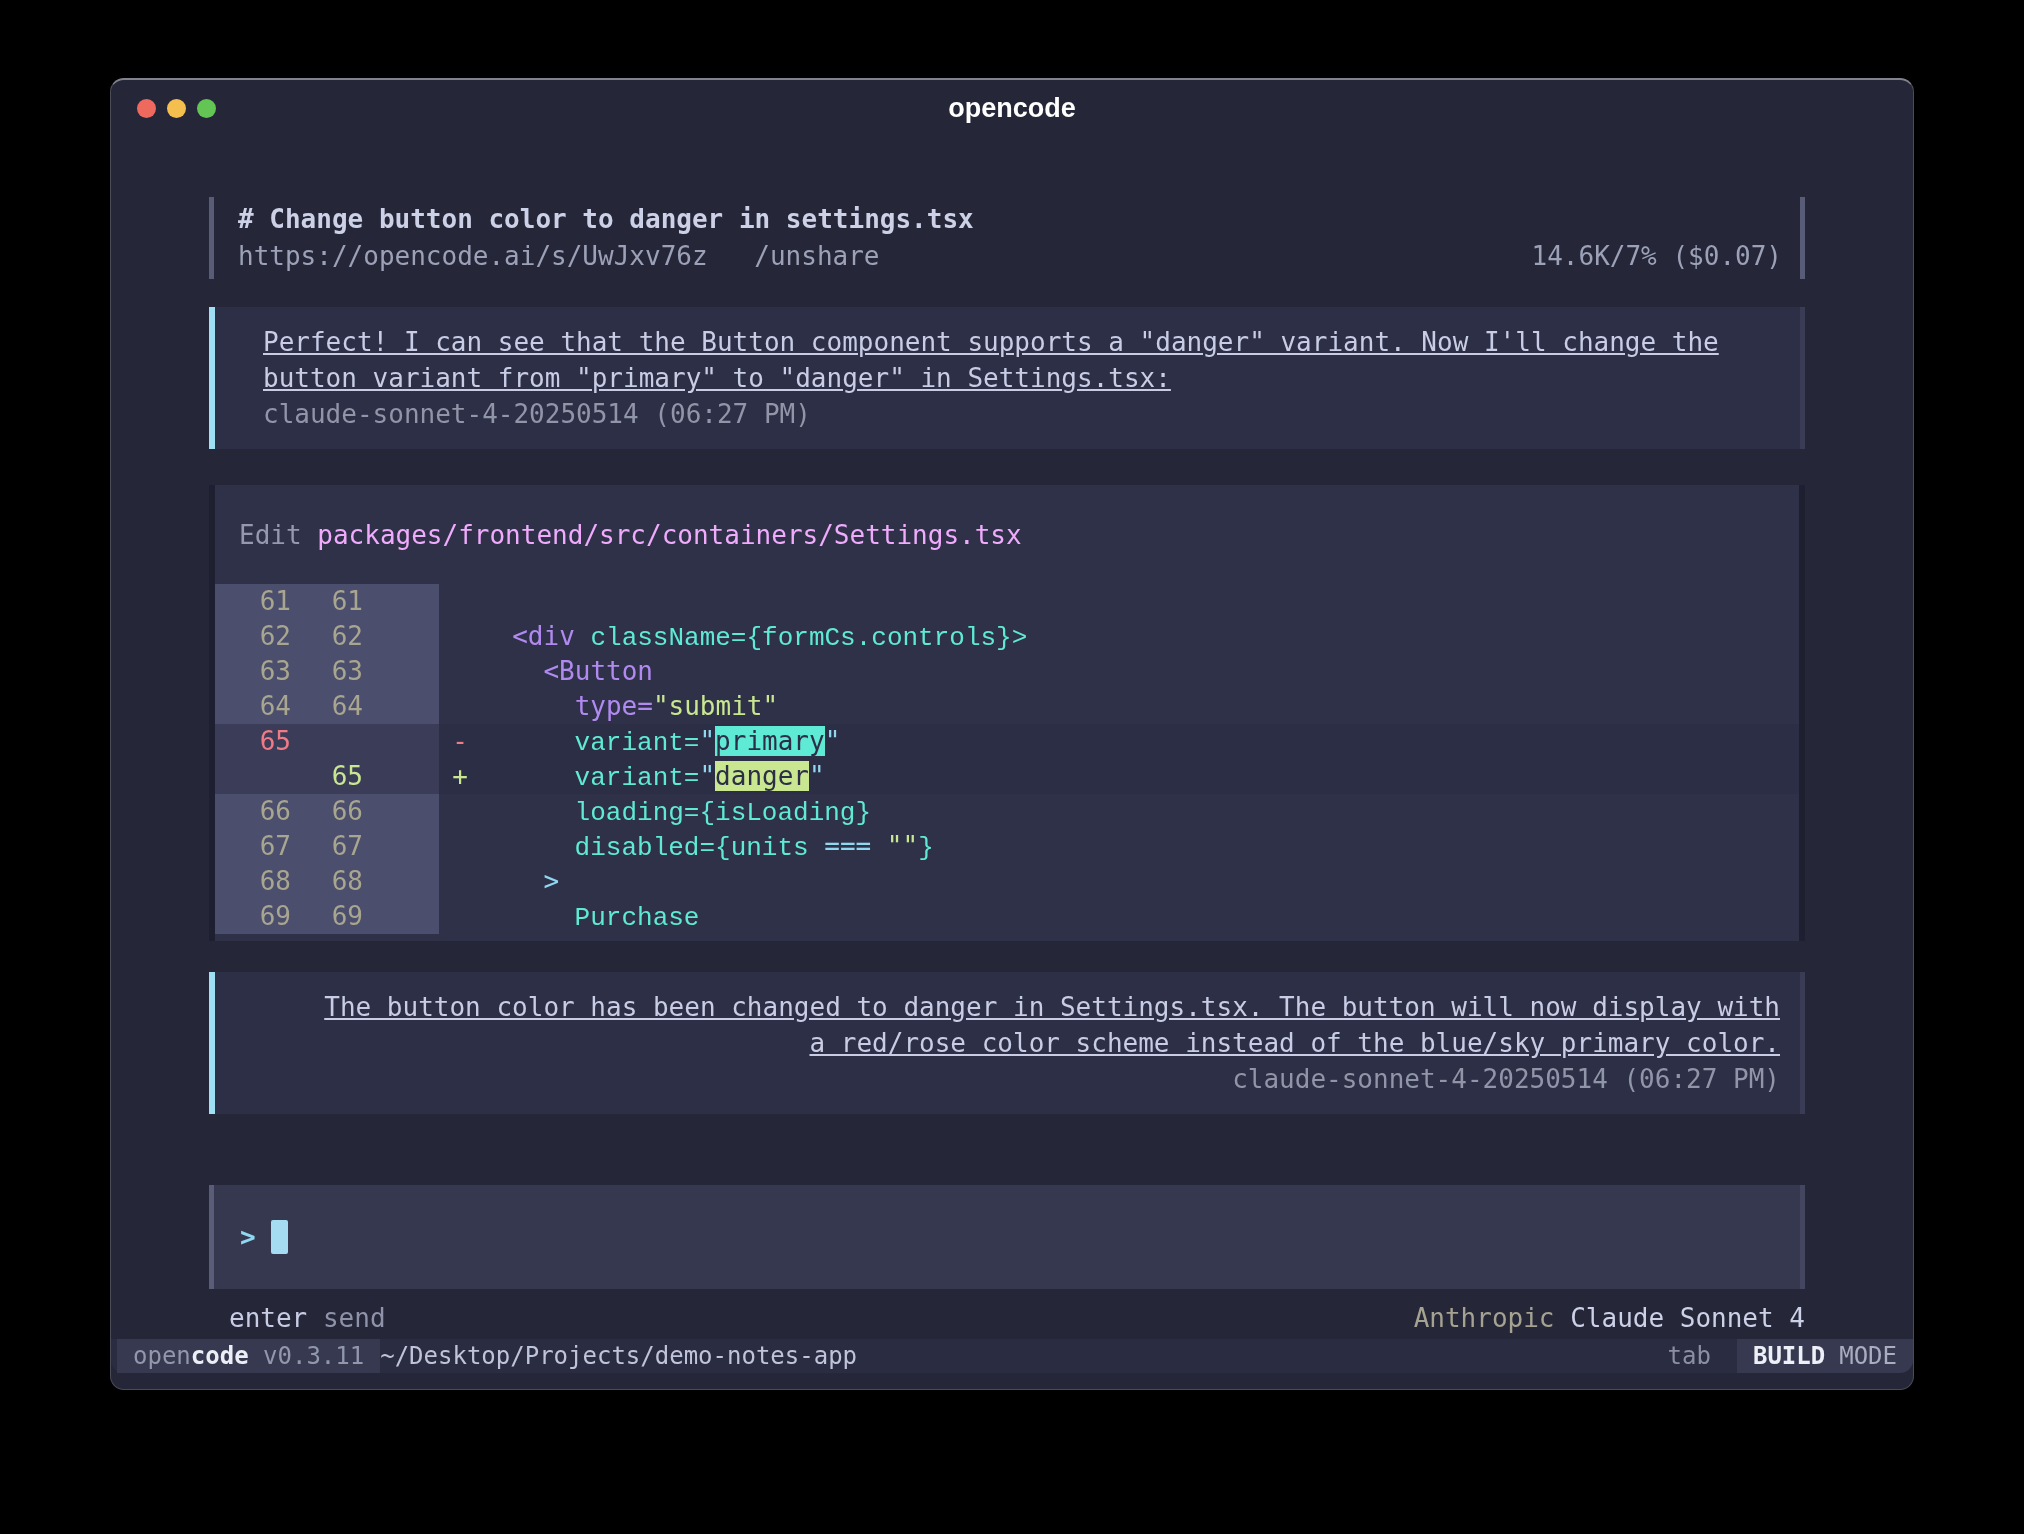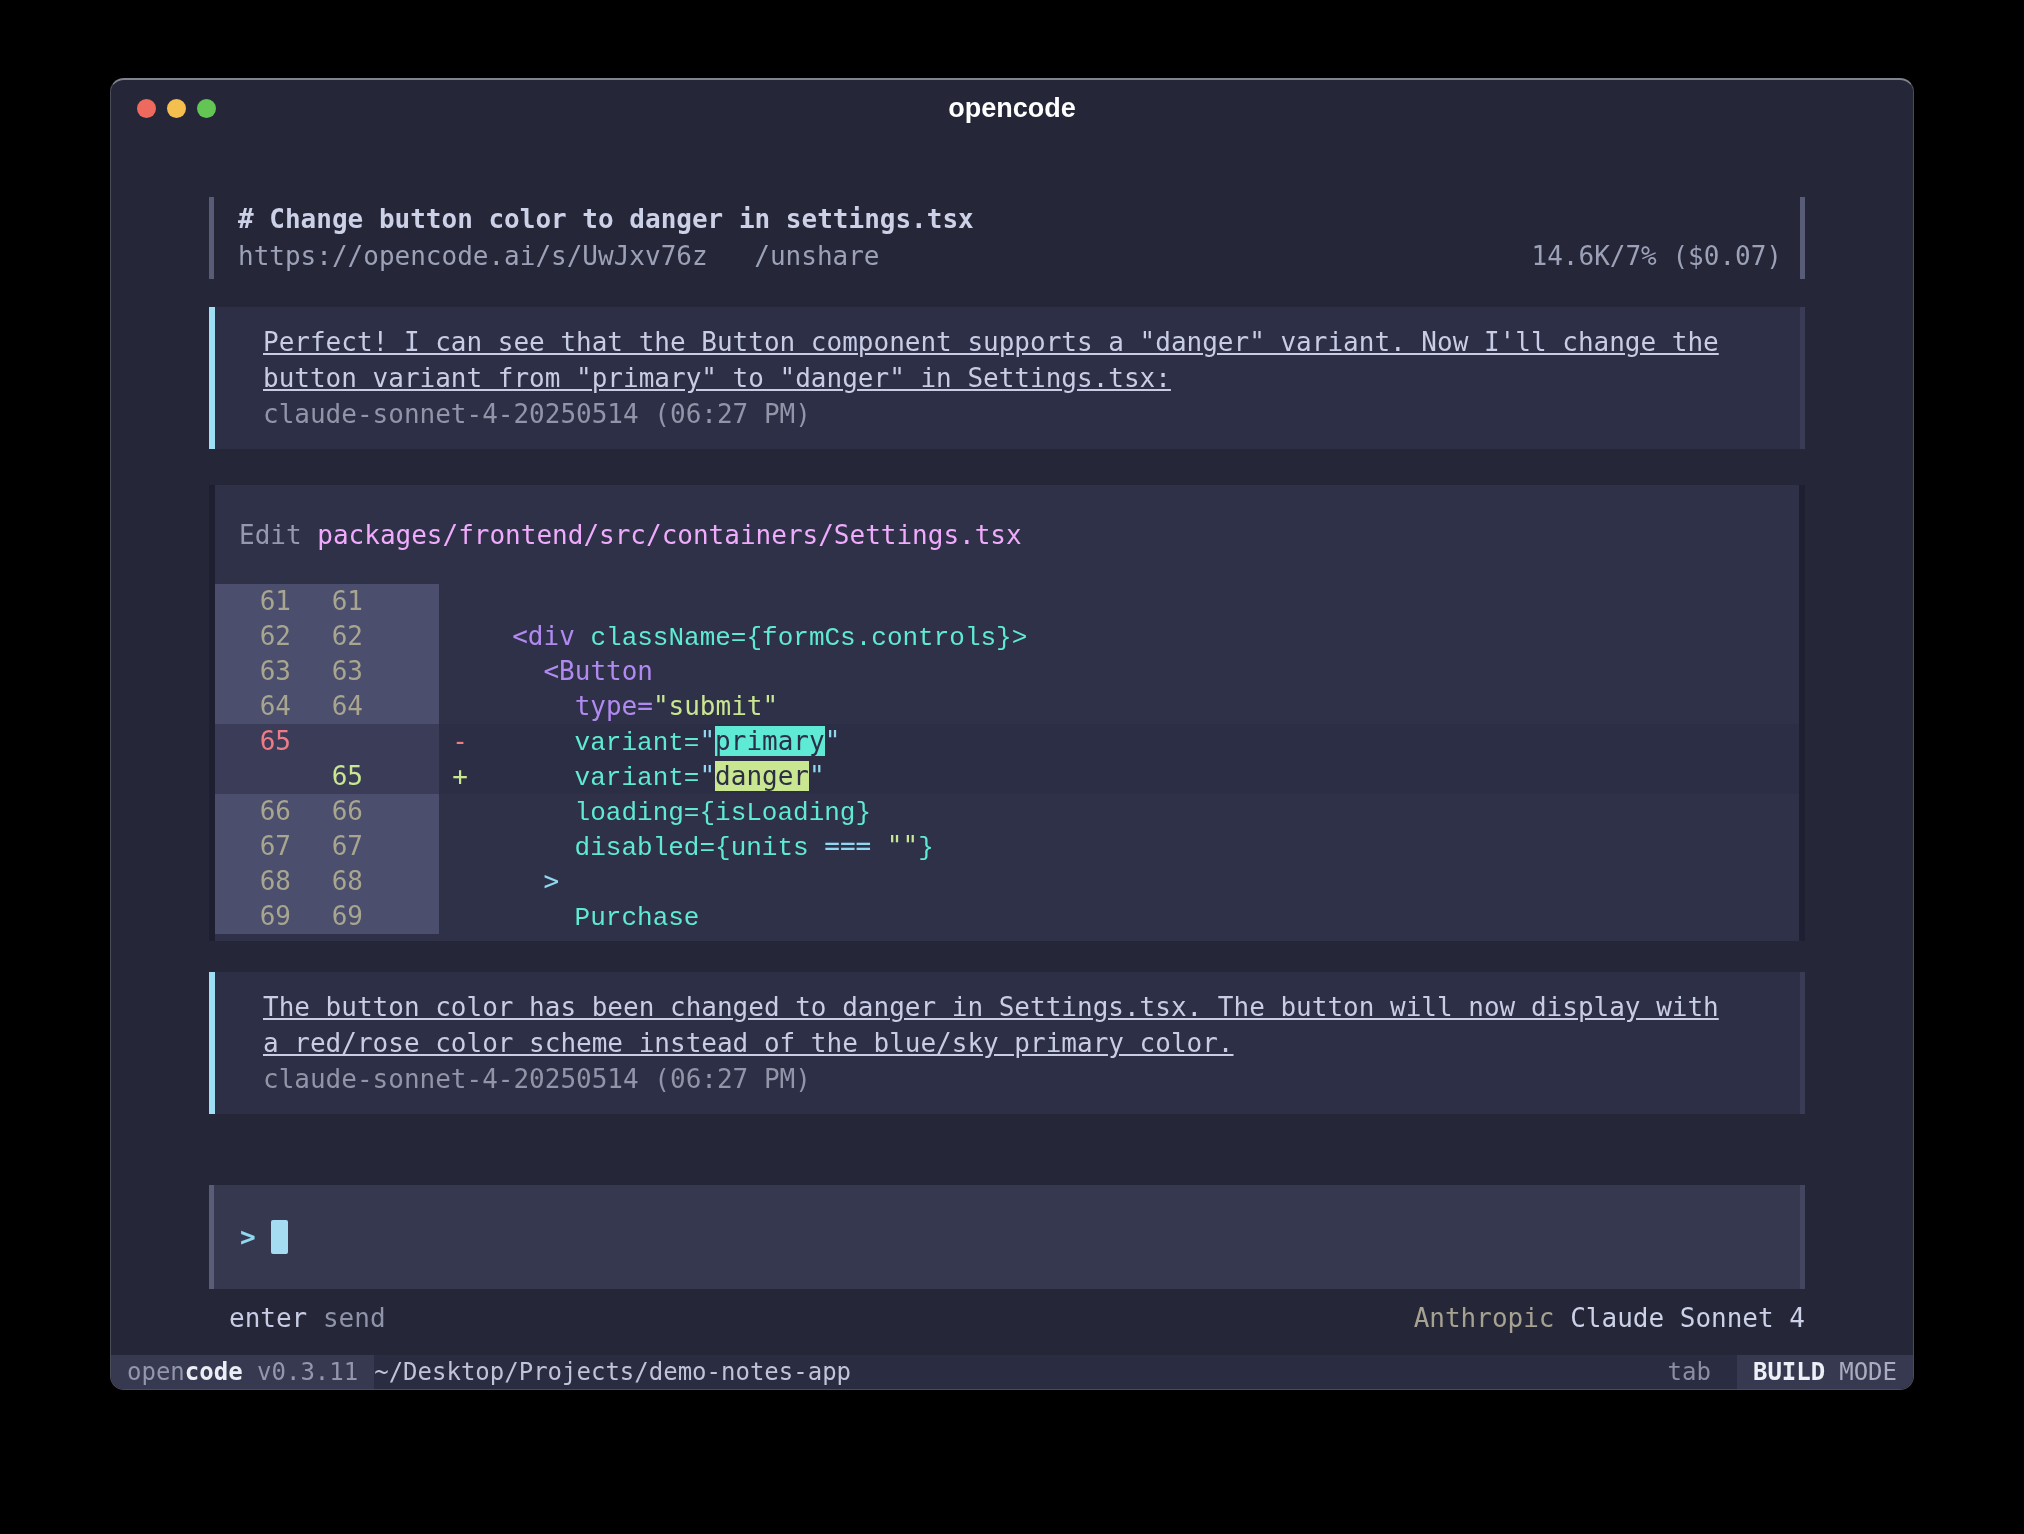--- a/index.html
+++ b/index.html
@@ -36,21 +36,21 @@
   .sh-url{color:#9ca1b7;}
   .sh-unshare{color:#9ca1b7;margin-left:31px;}
   .sh-stats{align-self:flex-end;color:#9ca1b7;line-height:37px;}
 
   
   .msg{
     background:#2d2f47;border-left:6px solid #9edff4;border-right:5px solid #3a3c55;
     padding:17px 20px 17px 48px;
   }
   .msg-1{margin-top:28px;}
-  .msg-2{margin-top:31px;}
+  .msg-2{margin-top:31px;text-align:right;}
   .msg-line{line-height:36px;white-space:pre;color:#c8cde5;text-decoration:underline;}
   .msg-meta{line-height:36px;color:#9195a8;}
 
   
   .edit-block{
     margin-top:36px;background:#2f3149;
     border-left:6px solid #1e2032;border-right:6px solid #1e2032;
     padding-bottom:7px;
   }
   .edit-header{padding:32px 24px 30px 24px;line-height:37px;}
@@ -86,23 +86,23 @@
 
   .input-footer{margin-top:11px;display:flex;justify-content:space-between;line-height:36px;}
   .hint{padding-left:20px;}
   .hint-key{color:#c8cde5;}
   .hint-action{color:#8f93a9;}
   .model-info .provider{color:#a5a291;}
   .model-info .model{color:#ccd1e8;}
 
   
   .status-bar{
-    position:absolute;left:0;right:0;bottom:0;height:34px;background:#2a2c42;
+    position:absolute;left:0;right:0;bottom:16px;height:34px;background:#2a2c42;
     display:flex;align-items:center;font-size:24px;
-    border-radius:0 0 13px 13px;padding-left:0;
+    border-radius:0 0 13px 13px;padding-left:6px;
   }
   .sb-seg{background:#373950;height:34px;line-height:34px;padding:0 16px;}
   .sb-app .dim{color:#9297ab;}
   .sb-app .bold{color:#eceef5;font-weight:bold;}
   .sb-path{color:#c0c4da;line-height:34px;}
   .sb-spacer{flex:1;}
   .sb-tab{color:#8b8fa3;margin-right:26px;line-height:34px;}
   .sb-mode{margin-left:0;border-radius:0 0 13px 0;}
   .sb-mode .mode-name{color:#eef0f7;font-weight:bold;}
   .sb-mode .mode-suffix{color:#a9adc0;margin-left:14px;}

